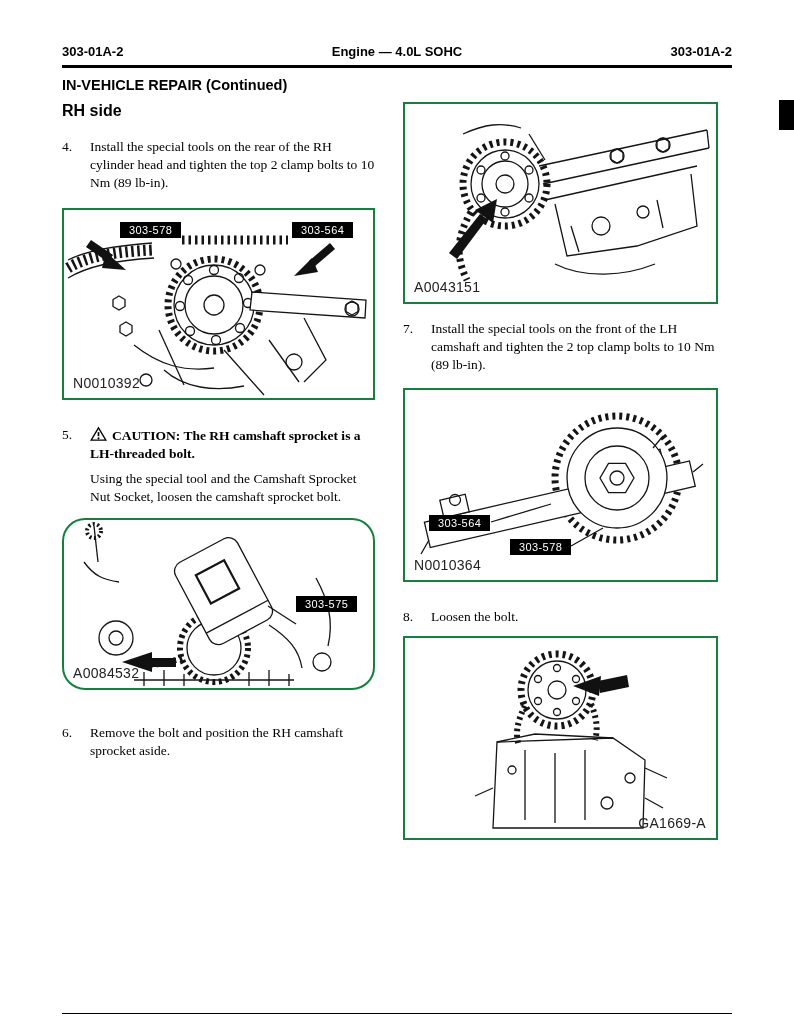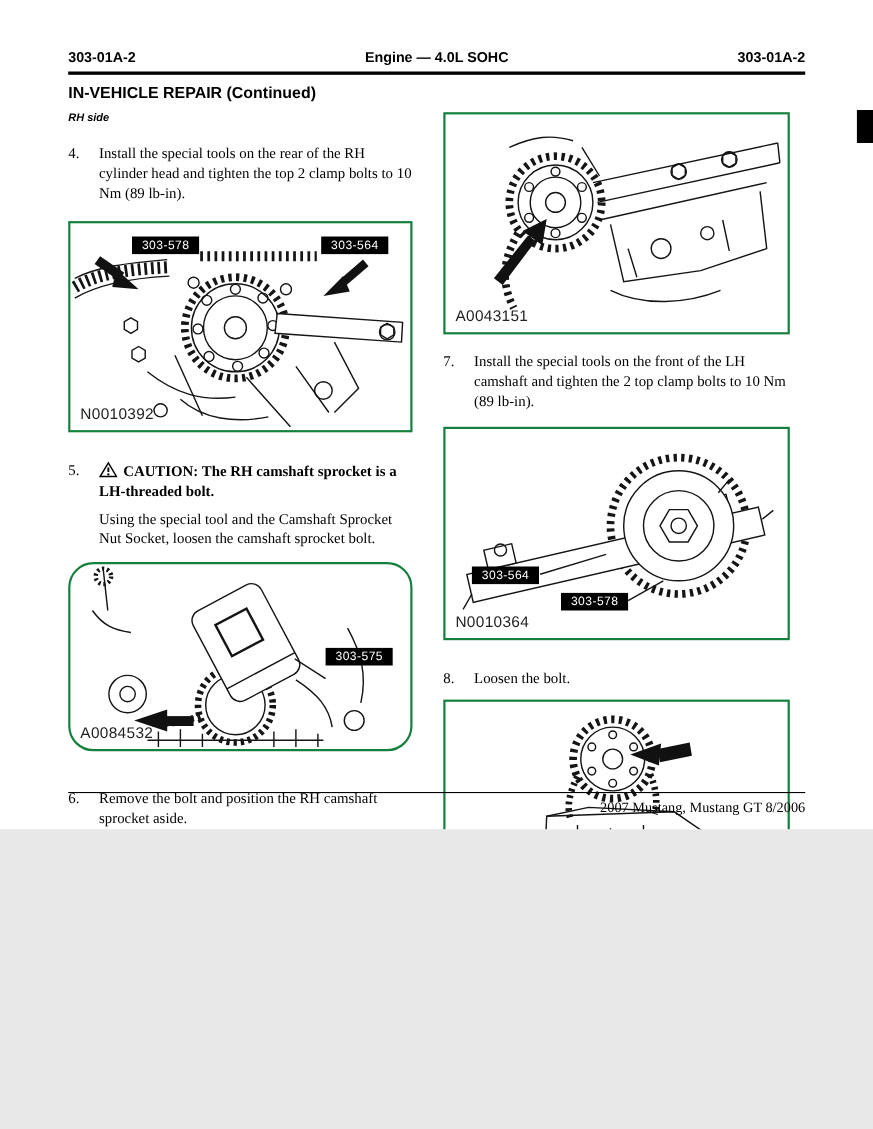--- a/index.html
+++ b/index.html
@@ -1,33 +1,33 @@
 <!DOCTYPE html>
 <html><head>
 <meta charset="utf-8">
 <style>
   * { margin:0; padding:0; box-sizing:border-box; }
   html,body { background:#e8e8e8; }
   .page {
-    width:794px; height:754px; position:relative; background:#ffffff;
+    width:794px; height:1026px; position:relative; background:#ffffff;
     font-family:"Liberation Serif", serif; color:#000;
     padding:44px 62px 0 62px; overflow:hidden; margin:0 auto;
   }
   .edge-tab { position:absolute; right:0; top:100px; width:15px; height:30px; background:#000; }
   .pageheader {
     display:flex; justify-content:space-between; align-items:baseline;
     font-family:"Liberation Sans", sans-serif; font-weight:bold; font-size:13px;
     padding-bottom:6px;
   }
   .rule-thick { border-top:3px solid #000; margin-bottom:9px; }
   .section-title { font-family:"Liberation Sans", sans-serif; font-size:14.5px; font-weight:bold; margin-bottom:9px; }
   .columns { display:flex; gap:28px; }
   .col-left { width:313px; flex:none; }
   .col-right { width:315px; flex:none; }
-  .side-heading { font-family:"Liberation Sans", sans-serif; font-size:10px; font-weight:bold;font-style:italic; }
+  .side-heading { font-family:"Liberation Sans", sans-serif; font-size:16px; font-weight:bold; }
   .step { display:flex; font-size:13.5px; line-height:1.33; }
   .stepnum { width:28px; flex:none; }
   .stepbody { flex:1; }
   .caution-line { font-weight:bold; }
   .caution-icon { display:inline-block; vertical-align:-2px; margin-right:5px; }
   .caution-sub { margin-top:7px; }
   .fig {
     position:relative; border:2px solid #15803d; background:#fff;
   }
   .fig svg { display:block; }
@@ -288,16 +288,15 @@
           </g>
         </svg>
         <span class="fig-code code-br">GA1669-A</span>
       </figure>
 
     </div>
   </div>
 
   <footer class="pagefooter">
     <div class="rule-thin"></div>
-    <div class="footer-text">2007 Mustang, Mustang GT 8/2006</div>
   </footer>
 
 </div>
 
 </body></html>

